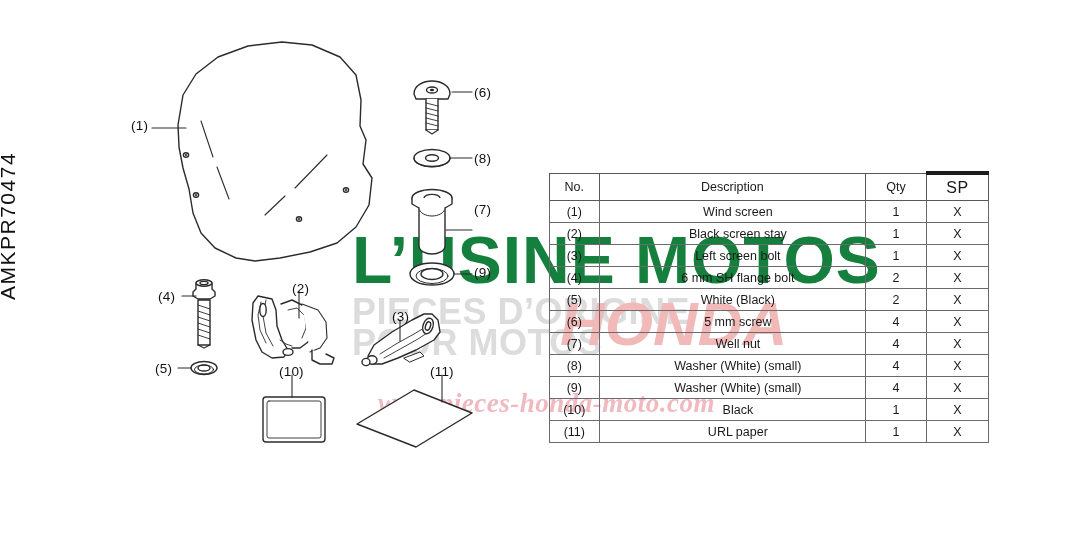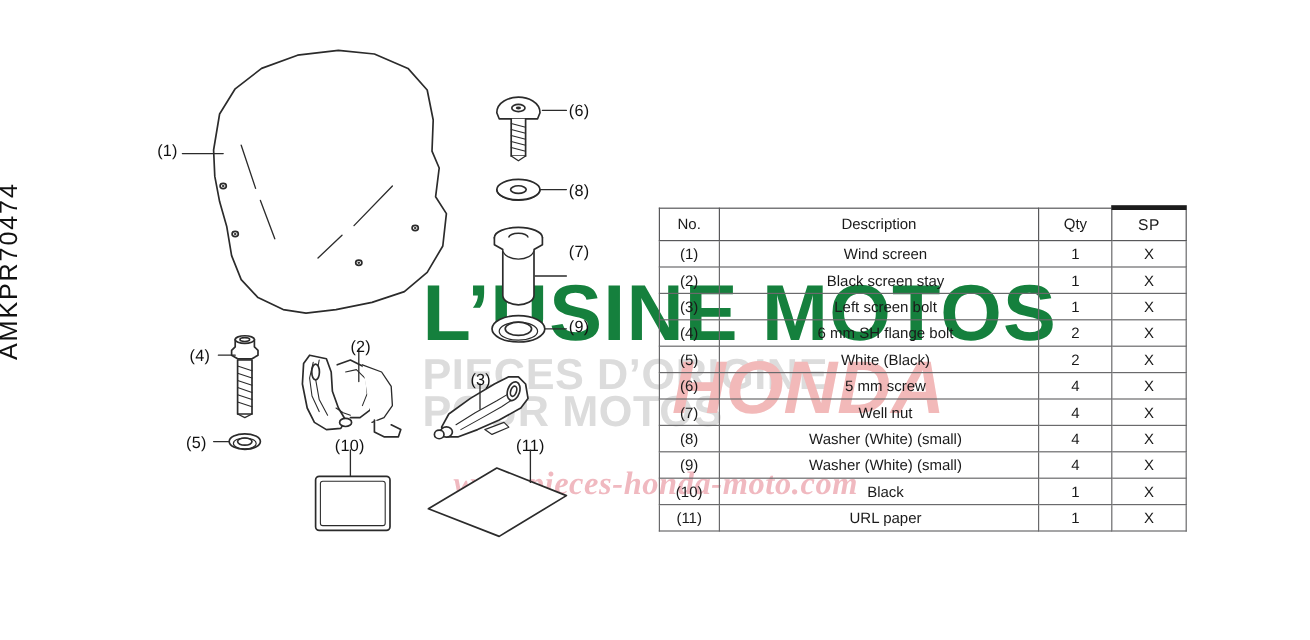--- a/index.html
+++ b/index.html
@@ -56,21 +56,21 @@
     border:1px solid #58585a;
     padding:0;height:21px;font-weight:400;background:transparent;
   }
   #parts-table thead th{height:25px;font-weight:400;}
   .c-no{width:50px;text-align:center;}
   .c-desc{width:265px;text-align:center;padding-left:11px !important;}
   .c-qty{width:62px;text-align:center;}
   .c-sp{width:63px;text-align:center;font-weight:700;}
   th.c-sp{
     border-top:4px solid #1c1c1c !important;
-    font-size:13px;letter-spacing:0.5px;
+    font-size:16px;letter-spacing:0.5px;
   }
   #parts-table{outline:0;padding-left:16px;}
   #parts-table{box-shadow:none;}
   table#parts-table{border:1px solid #58585a;}
   table#parts-table tbody td{border-color:#6a6a6c;}
 </style>
 </head>
 <body>
 
 <div id="stage">

